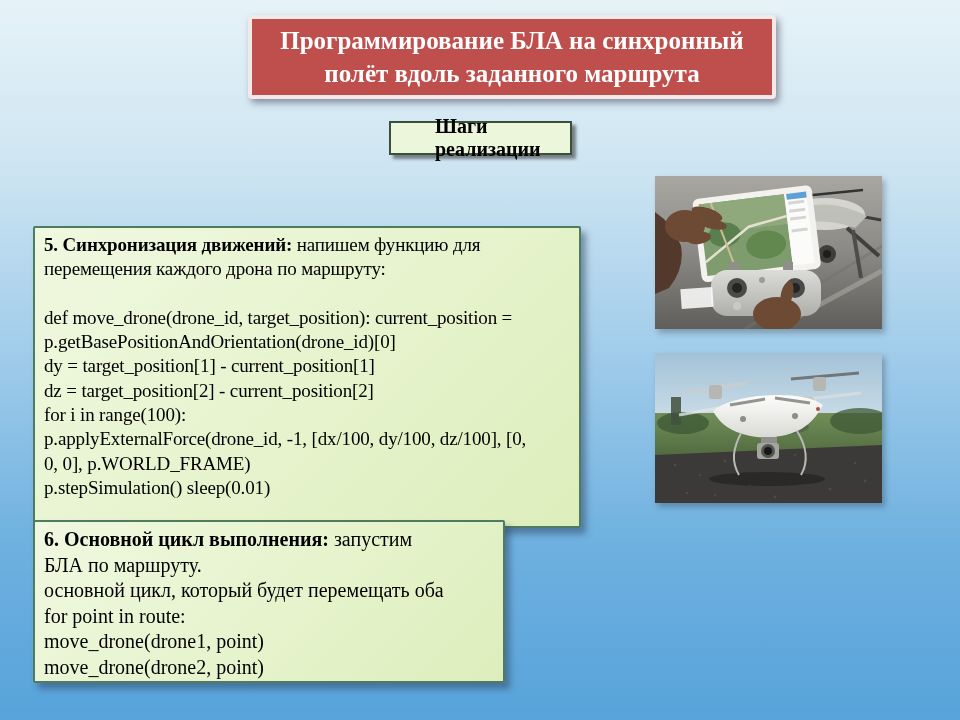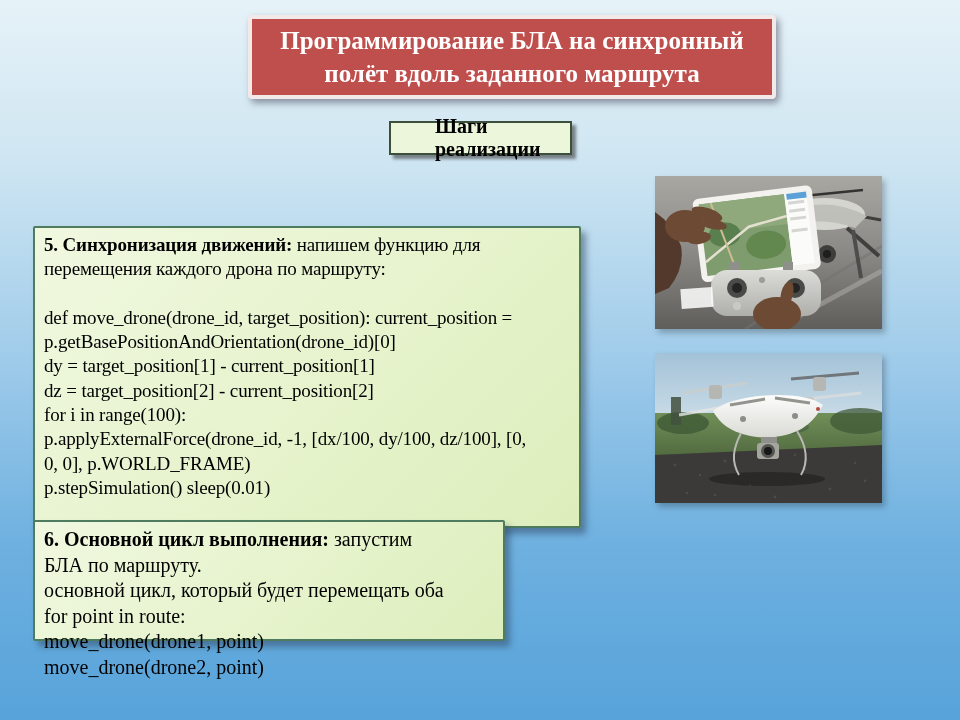--- a/index.html
+++ b/index.html
@@ -36,21 +36,21 @@
     position:absolute;
     background:linear-gradient(135deg,#f0f8e0 0%,#e6f3cc 55%,#ddeebc 100%);
     border:2px solid #4f7c5f;
     border-radius:2px;
     box-shadow:5px 6px 6px rgba(48,68,95,.5);
     box-sizing:border-box;
     color:#000;
   }
   .box5{left:33px;top:184px;width:548px;height:302px;padding:5px 3px 6px 9px;font-size:19px;letter-spacing:-0.15px;margin-top:42px;}
   .box5 .tline{line-height:24.3px;white-space:pre;}
-  .box6{left:33px;top:520px;width:472px;height:121px;padding:5px 4px 5px 9px;font-size:20px;}
+  .box6{left:33px;top:520px;width:472px;height:163px;padding:5px 4px 5px 9px;font-size:20px;}
   .box6 .tline{line-height:25.5px;white-space:pre;}
   .box7{left:525px;top:518px;width:410px;height:88px;padding:5px 4px 5px 10px;font-size:20px;}
   .box7 .tline{line-height:26px;white-space:pre;}
   .photo{
     position:absolute;
     box-shadow:3px 4px 6px rgba(0,0,0,.25);
   }
   .photo svg{display:block;}
   .img1{left:655px;top:176px;width:227px;height:153px;}
   .img2{left:655px;top:353px;width:227px;height:150px;}

